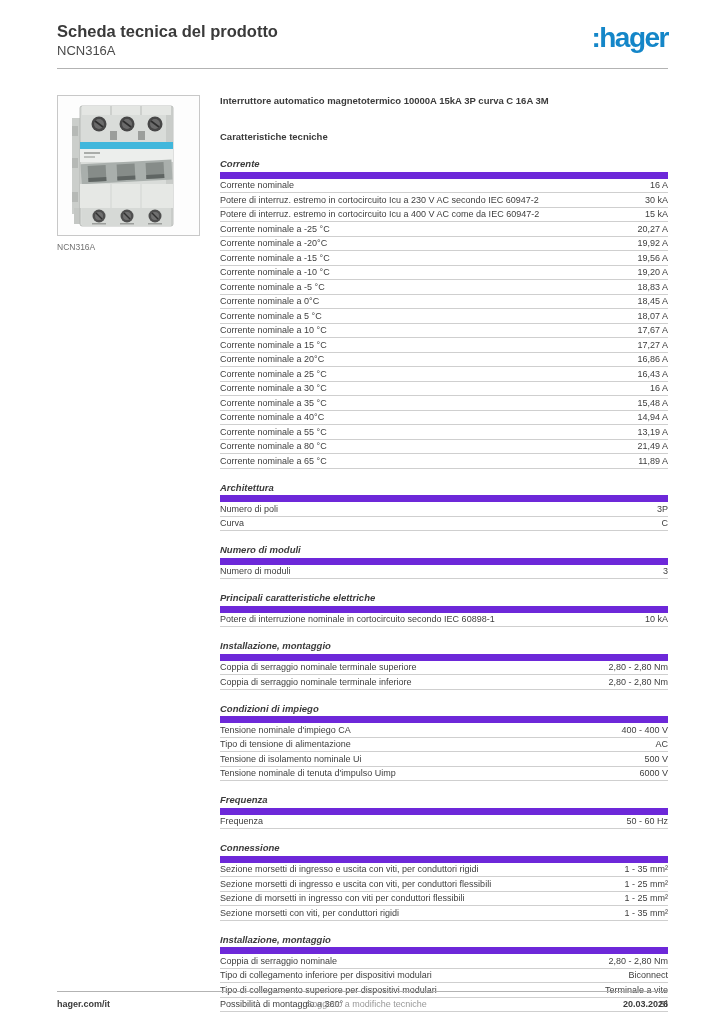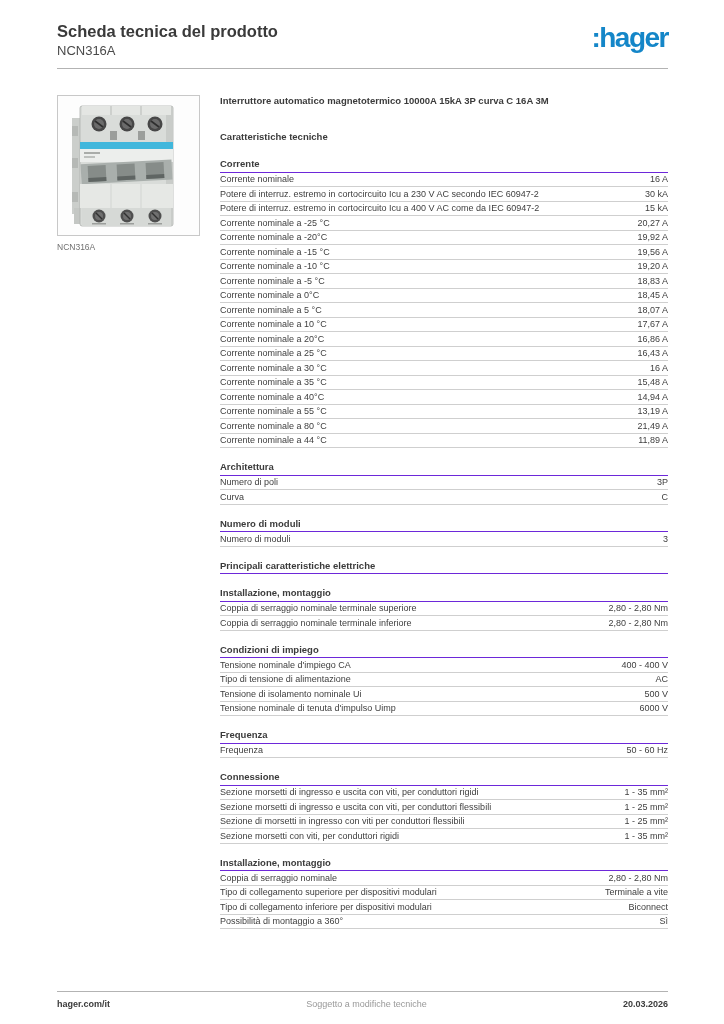--- a/index.html
+++ b/index.html
@@ -36,21 +36,22 @@
   .image-caption { font-size:8.5px; color:#707070; margin-top:6px; }
 
   .product-title { font-size:9.5px; font-weight:bold; line-height:12px; color:#3b3b3b; }
   .tech-heading { font-size:9.5px; font-weight:bold; color:#3b3b3b; margin-top:24px; }
 
   .spec-section { margin-top:13px; }
   .spec-section:first-of-type { margin-top:16px; }
   .spec-section-title {
     font-size:9.5px; font-weight:bold; color:#3b3b3b;
     line-height:11px; padding-bottom:2.5px;
-    border-bottom:1px solid #6d28d9;
+    border-bottom:7px solid #6d28d9;
+    font-style:italic;
   }
   .spec-row {
     display:flex; justify-content:space-between; align-items:baseline;
     font-size:9px; line-height:9.5px;
     padding:2.5px 0 1.5px;
     border-bottom:1px solid #cfcfcf;
   }
   .spec-row .label { color:#3e3e3e; }
   .spec-row .value { color:#3e3e3e; white-space:nowrap; padding-left:12px; }
 
@@ -206,20 +207,24 @@
   <div class="spec-row">
     <span class="label">Corrente nominale a 5 °C</span>
     <span class="value">18,07 A</span>
   </div>
 
   <div class="spec-row">
     <span class="label">Corrente nominale a 10 °C</span>
     <span class="value">17,67 A</span>
   </div>
 
+  <div class="spec-row">
+    <span class="label">Corrente nominale a 15 °C</span>
+    <span class="value">17,27 A</span>
+  </div>
 
   <div class="spec-row">
     <span class="label">Corrente nominale a 20°C</span>
     <span class="value">16,86 A</span>
   </div>
 
   <div class="spec-row">
     <span class="label">Corrente nominale a 25 °C</span>
     <span class="value">16,43 A</span>
   </div>
@@ -245,21 +250,21 @@
     <span class="label">Corrente nominale a 55 °C</span>
     <span class="value">13,19 A</span>
   </div>
 
   <div class="spec-row">
     <span class="label">Corrente nominale a 80 °C</span>
     <span class="value">21,49 A</span>
   </div>
 
   <div class="spec-row">
-    <span class="label">Corrente nominale a 44 °C</span>
+    <span class="label">Corrente nominale a 65 °C</span>
     <span class="value">11,89 A</span>
   </div>
 
 </div>
 
   <div class="spec-section">
     <div class="spec-section-title">Architettura</div>
 
   <div class="spec-row">
     <span class="label">Numero di poli</span>
@@ -277,20 +282,24 @@
 
   <div class="spec-row">
     <span class="label">Numero di moduli</span>
     <span class="value">3</span>
   </div>
 </div>
 
   <div class="spec-section">
     <div class="spec-section-title">Principali caratteristiche elettriche</div>
 
+  <div class="spec-row">
+    <span class="label">Potere di interruzione nominale in cortocircuito secondo IEC 60898-1</span>
+    <span class="value">10 kA</span>
+  </div>
 </div>
 
   <div class="spec-section">
     <div class="spec-section-title">Installazione, montaggio</div>
 
   <div class="spec-row">
     <span class="label">Coppia di serraggio nominale terminale superiore</span>
     <span class="value">2,80 - 2,80 Nm</span>
   </div>
 
@@ -359,27 +368,27 @@
 
   <div class="spec-section">
     <div class="spec-section-title">Installazione, montaggio</div>
 
   <div class="spec-row">
     <span class="label">Coppia di serraggio nominale</span>
     <span class="value">2,80 - 2,80 Nm</span>
   </div>
 
   <div class="spec-row">
+    <span class="label">Tipo di collegamento inferiore per dispositivi modulari</span>
+    <span class="value">Biconnect</span>
+  </div>
+
+  <div class="spec-row">
     <span class="label">Tipo di collegamento superiore per dispositivi modulari</span>
     <span class="value">Terminale a vite</span>
-  </div>
-
-  <div class="spec-row">
-    <span class="label">Tipo di collegamento inferiore per dispositivi modulari</span>
-    <span class="value">Biconnect</span>
   </div>
 
   <div class="spec-row">
     <span class="label">Possibilità di montaggio a 360°</span>
     <span class="value">Sì</span>
   </div>
 </div>
 </div>
     </div>
   </div>

